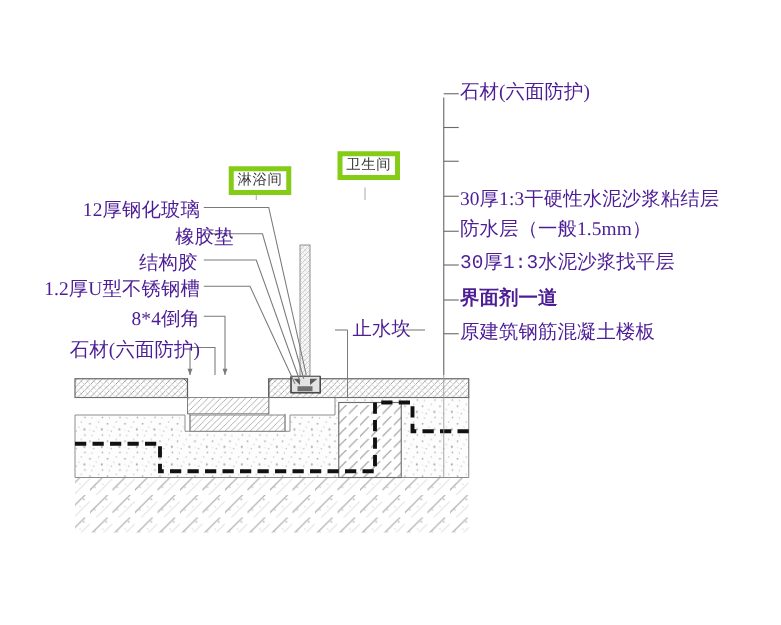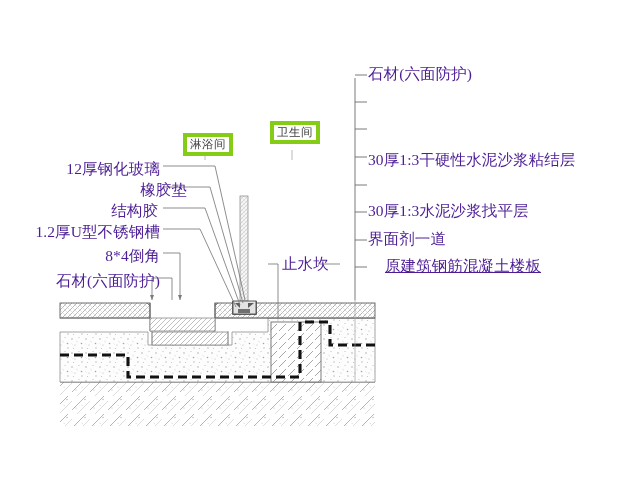--- a/index.html
+++ b/index.html
@@ -224,17 +224,18 @@
   <div class="lbl lbl-left" style="right:438px; top:182px;">橡胶垫</div>
   <div class="lbl lbl-left" style="right:467px; top:203px;">结构胶</div>
   <div class="lbl lbl-left" style="right:465px; top:224px;margin-left:36px;">1.2厚U型不锈钢槽</div>
   <div class="lbl lbl-left" style="right:465px; top:248px;">8*4倒角</div>
   <div class="lbl lbl-left" style="right:465px; top:273px;">石材(六面防护)</div>
 
   <div class="lbl" style="left:282px; top:256px;">止水坎</div>
 
   <div class="lbl lbl-right" style="left:368px; top:66px;">石材(六面防护)</div>
   <div class="lbl lbl-right" style="left:368px; top:120px;margin-top:32px;">30厚1:3干硬性水泥沙浆粘结层</div>
-  <div class="lbl lbl-right" style="left:368px; top:203px;">30厚1:3水泥沙浆找平层</div>
-  <div class="lbl lbl-right" style="left:368px; top:231px;">界面剂一道</div>
-  <div class="lbl lbl-right" style="left:385px; top:258px;text-decoration:underline;">原建筑钢筋混凝土楼板</div>
+  <div class="lbl lbl-right" style="left:368px; top:176px;">防水层（一般1.5mm）</div>
+  <div class="lbl lbl-right" style="left:368px; top:203px;font-family:Liberation Mono, monospace;">30厚1:3水泥沙浆找平层</div>
+  <div class="lbl lbl-right" style="left:368px; top:231px;font-weight:bold;">界面剂一道</div>
+  <div class="lbl lbl-right" style="left:368px; top:258px;">原建筑钢筋混凝土楼板</div>
 
 </div>
 
 </body></html>

